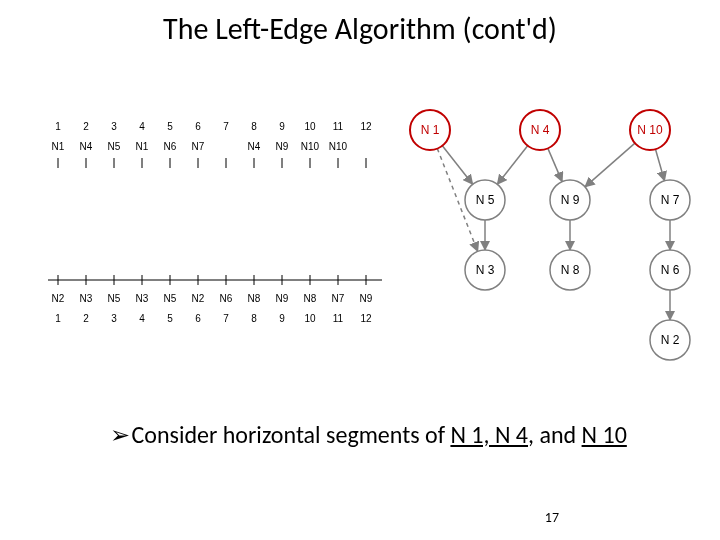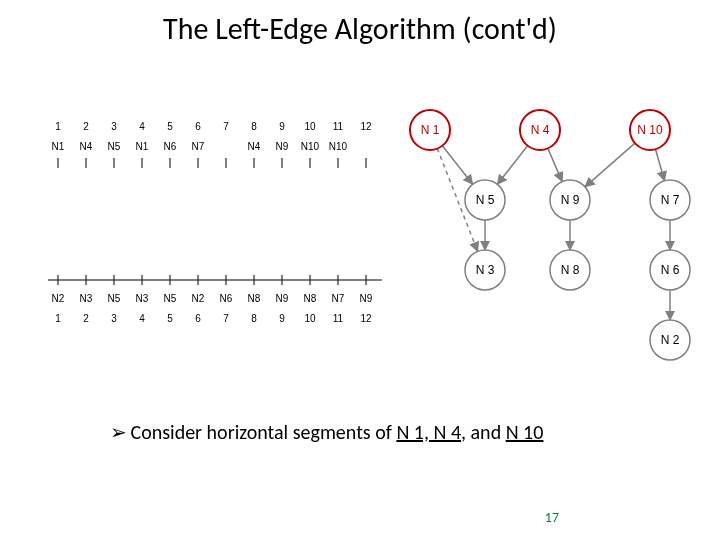--- a/index.html
+++ b/index.html
@@ -1,20 +1,20 @@
 <!DOCTYPE html>
 <html><head>
 <meta charset="utf-8">
 <style>
   html,body{margin:0;padding:0;width:720px;height:540px;background:#fff;font-family:Calibri,Arial,sans-serif;color:#000}
   .slide{position:relative;width:579px;height:540px}
   .title{position:absolute;left:40px;top:12px;width:640px;text-align:center;font-size:30px;line-height:1.15}
-  .bullet{position:absolute;left:110px;top:420px;width:540px;font-size:20px;line-height:1.25}
+  .bullet{position:absolute;left:110px;top:420px;width:540px;font-size:24px;line-height:1.25}
   .arrow{display:inline-block;width:16px}
-  .pagenum{position:absolute;right:20px;bottom:14px;font-size:14px;color:#15803d}
+  .pagenum{position:absolute;right:20px;bottom:14px;font-size:14px;color:#000000}
   svg text{font-family:Arial,sans-serif}
   .col-num{font-size:10px}
   .net-lbl{font-size:10px}
   .node-circ{fill:#fff;stroke:#808080;stroke-width:1.5}
   .node-circ-red{fill:#fff;stroke:#c00000;stroke-width:2}
   .node-txt{font-size:12px;text-anchor:middle;dominant-baseline:middle}
   .node-txt-red{fill:#c00000}
   .edge{stroke:#808080;stroke-width:1.5;fill:none}
   .edge-dash{stroke:#808080;stroke-width:1.5;fill:none;stroke-dasharray:4 4}
 </style>

